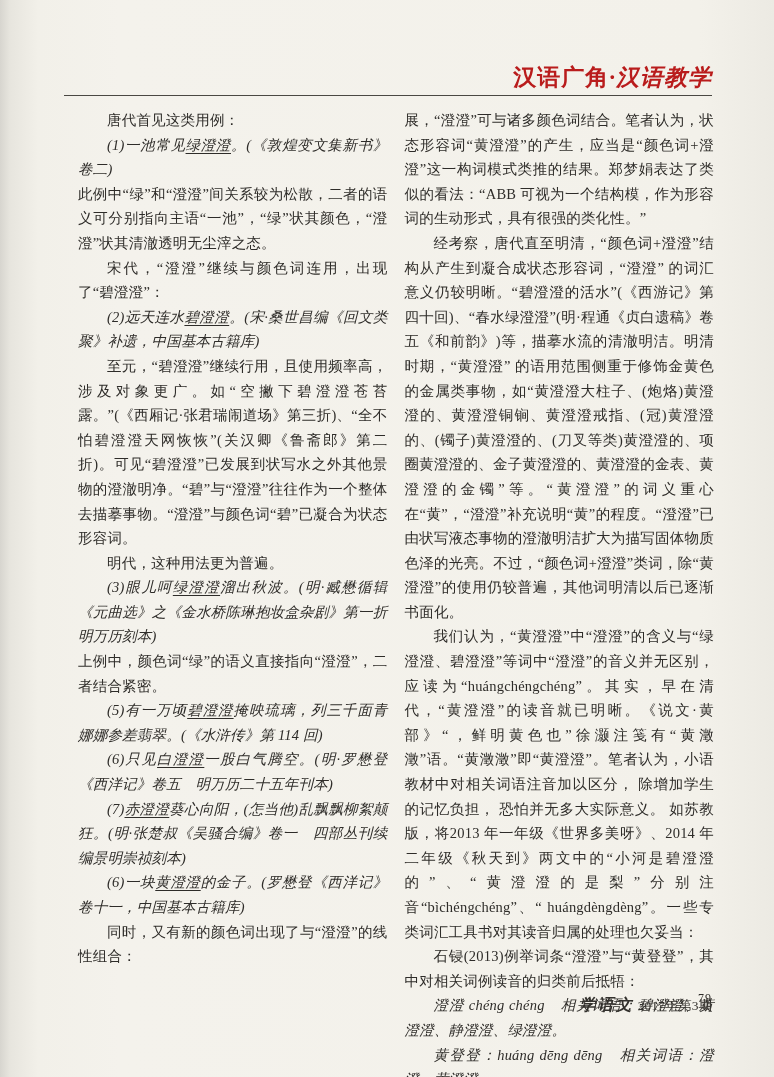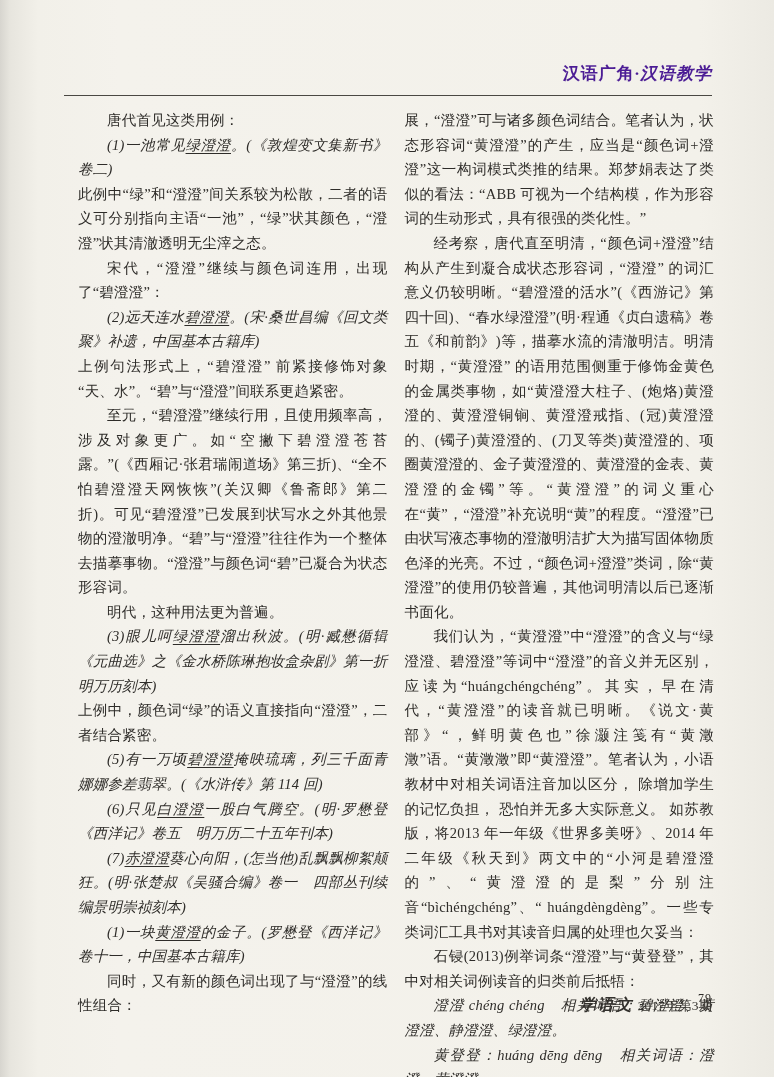--- a/index.html
+++ b/index.html
@@ -11,21 +11,21 @@
       linear-gradient(90deg,#d7d5cf 0,#e7e5de 10px,#f2f0e9 38px,#f4f2ec 120px,#f3f1ea 700px,#eceae3 774px),
       #f3f1ea;
     position:relative;
     overflow:hidden;
   }
   .sheet{position:absolute;inset:0;}
   .header{
     position:absolute;top:62px;left:64px;right:62px;
     text-align:right;
   }
-  .header-title{font-size:17px;letter-spacing:1px;color:#4c1d95;font-weight:bold;}
+  .header-title{font-size:23px;letter-spacing:1px;color:#b91c1c;font-weight:bold;}
   .header-part2{font-style:italic;font-weight:bold;}
   .header-rule{
     position:absolute;top:95px;left:64px;right:62px;
     border-bottom:1.3px solid #4a4843;
   }
   .columns{
     position:absolute;top:108px;left:78px;right:60px;
     display:flex;gap:17px;
   }
   .col{flex:1;}
@@ -60,29 +60,28 @@
 
   <div class="header-rule"></div>
 
   <div class="columns">
     <div class="col">
         <div class="para indent"><span>唐代首见这类用例：</span></div>
         <div class="para indent kai"><span>(1)一池常见</span><span class="u">绿澄澄</span><span>。(《敦煌变文集新书》卷二)</span></div>
         <div class="para"><span>此例中“绿”和“澄澄”间关系较为松散，二者的语义可分别指向主语“一池”，“绿”状其颜色，“澄澄”状其清澈透明无尘滓之态。</span></div>
         <div class="para indent"><span>宋代，“澄澄”继续与颜色词连用，出现了“碧澄澄”：</span></div>
         <div class="para indent kai"><span>(2)远天连水</span><span class="u">碧澄澄</span><span>。(宋·桑世昌编《回文类聚》补遗，中国基本古籍库)</span></div>
-        <div class="para"><span>上例句法形式上，“碧澄澄” 前紧接修饰对象 “天、水”。“碧”与“澄澄”间联系更趋紧密。</span></div>
         <div class="para indent"><span>至元，“碧澄澄”继续行用，且使用频率高，涉及对象更广。如“空撇下碧澄澄苍苔露。”(《西厢记·张君瑞闹道场》第三折)、“全不怕碧澄澄天网恢恢”(关汉卿《鲁斋郎》第二折)。可见“碧澄澄”已发展到状写水之外其他景物的澄澈明净。“碧”与“澄澄”往往作为一个整体去描摹事物。“澄澄”与颜色词“碧”已凝合为状态形容词。</span></div>
         <div class="para indent"><span>明代，这种用法更为普遍。</span></div>
         <div class="para indent kai"><span>(3)眼儿呵</span><span class="u">绿澄澄</span><span>溜出秋波。(明·臧懋循辑《元曲选》之《金水桥陈琳抱妆盒杂剧》第一折　明万历刻本)</span></div>
         <div class="para"><span>上例中，颜色词“绿”的语义直接指向“澄澄”，二者结合紧密。</span></div>
         <div class="para indent kai"><span>(5)有一万顷</span><span class="u">碧澄澄</span><span>掩映琉璃，列三千面青娜娜参差翡翠。(《水浒传》第 114 回)</span></div>
         <div class="para indent kai"><span>(6)只见</span><span class="u">白澄澄</span><span>一股白气腾空。(明·罗懋登《西洋记》卷五　明万历二十五年刊本)</span></div>
         <div class="para indent kai"><span>(7)</span><span class="u">赤澄澄</span><span>葵心向阳，(怎当他)乱飘飘柳絮颠狂。(明·张楚叔《吴骚合编》卷一　四部丛刊续编景明崇祯刻本)</span></div>
-        <div class="para indent kai"><span>(1)一块</span><span class="u">黄澄澄</span><span>的金子。(罗懋登《西洋记》卷十一，中国基本古籍库)</span></div>
+        <div class="para indent kai"><span>(6)一块</span><span class="u">黄澄澄</span><span>的金子。(罗懋登《西洋记》卷十一，中国基本古籍库)</span></div>
         <div class="para indent"><span>同时，又有新的颜色词出现了与“澄澄”的线性组合：</span></div>
       </div>
     <div class="col">
         <div class="para"><span>展，“澄澄”可与诸多颜色词结合。笔者认为，状态形容词“黄澄澄”的产生，应当是“颜色词+澄澄”这一构词模式类推的结果。郑梦娟表达了类似的看法：“ABB 可视为一个结构模，作为形容词的生动形式，具有很强的类化性。”</span></div>
         <div class="para indent"><span>经考察，唐代直至明清，“颜色词+澄澄”结构从产生到凝合成状态形容词，“澄澄” 的词汇意义仍较明晰。“碧澄澄的活水”(《西游记》第四十回)、“春水绿澄澄”(明·程通《贞白遗稿》卷五《和前韵》)等，描摹水流的清澈明洁。明清时期，“黄澄澄” 的语用范围侧重于修饰金黄色的金属类事物，如“黄澄澄大柱子、(炮烙)黄澄澄的、黄澄澄铜锏、黄澄澄戒指、(冠)黄澄澄的、(镯子)黄澄澄的、(刀叉等类)黄澄澄的、项圈黄澄澄的、金子黄澄澄的、黄澄澄的金表、黄澄澄的金镯”等。“黄澄澄”的词义重心在“黄”，“澄澄”补充说明“黄”的程度。“澄澄”已由状写液态事物的澄澈明洁扩大为描写固体物质色泽的光亮。不过，“颜色词+澄澄”类词，除“黄澄澄”的使用仍较普遍，其他词明清以后已逐渐书面化。</span></div>
         <div class="para indent"><span>我们认为，“黄澄澄”中“澄澄”的含义与“绿澄澄、碧澄澄”等词中“澄澄”的音义并无区别，应读为“huángchéngchéng”。其实，早在清代，“黄澄澄”的读音就已明晰。《说文·黄部》“，鲜明黄色也”徐灏注笺有“黄澂澂”语。“黄澂澂”即“黄澄澄”。笔者认为，小语教材中对相关词语注音加以区分， 除增加学生的记忆负担， 恐怕并无多大实际意义。 如苏教版，将2013 年一年级《世界多美呀》、2014 年二年级《秋天到》两文中的“小河是碧澄澄的”、“黄澄澄的是梨”分别注音“bìchéngchéng”、“ huángdèngdèng”。一些专类词汇工具书对其读音归属的处理也欠妥当：</span></div>
         <div class="para indent"><span>石锓(2013)例举词条“澄澄”与“黄登登”，其中对相关词例读音的归类前后抵牾：</span></div>
         <div class="para indent kai"><span>澄澄 chéng chéng　相关词语：碧澄澄、黄澄澄、静澄澄、绿澄澄。</span></div>
         <div class="para indent kai"><span>黄登登：huáng dēng dēng　相关词语：澄澄、黄澄澄。</span></div>
       </div>

